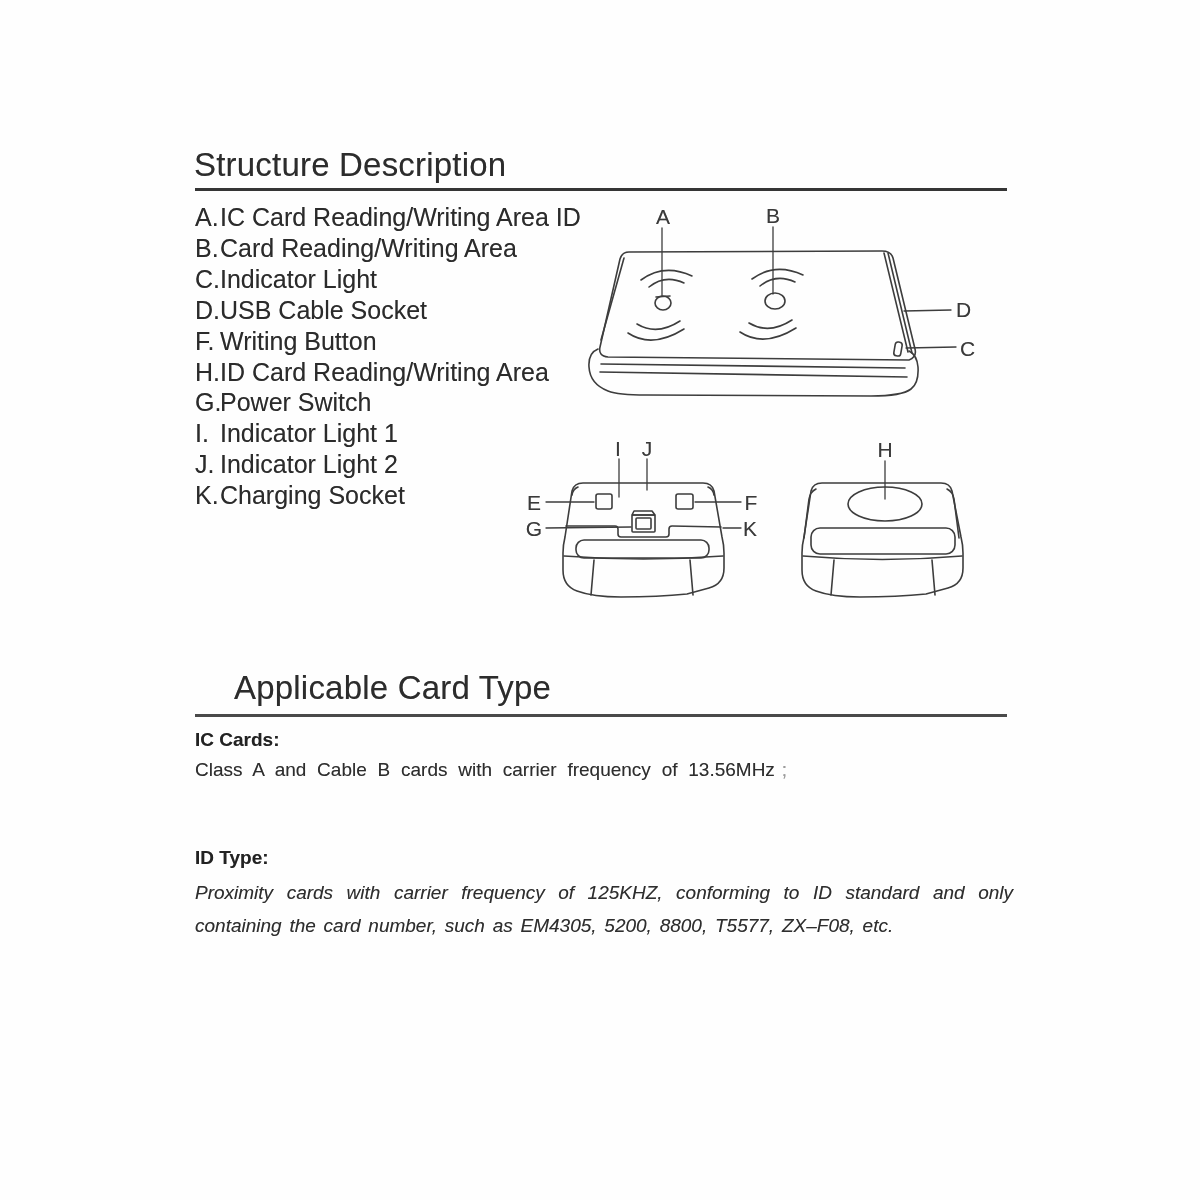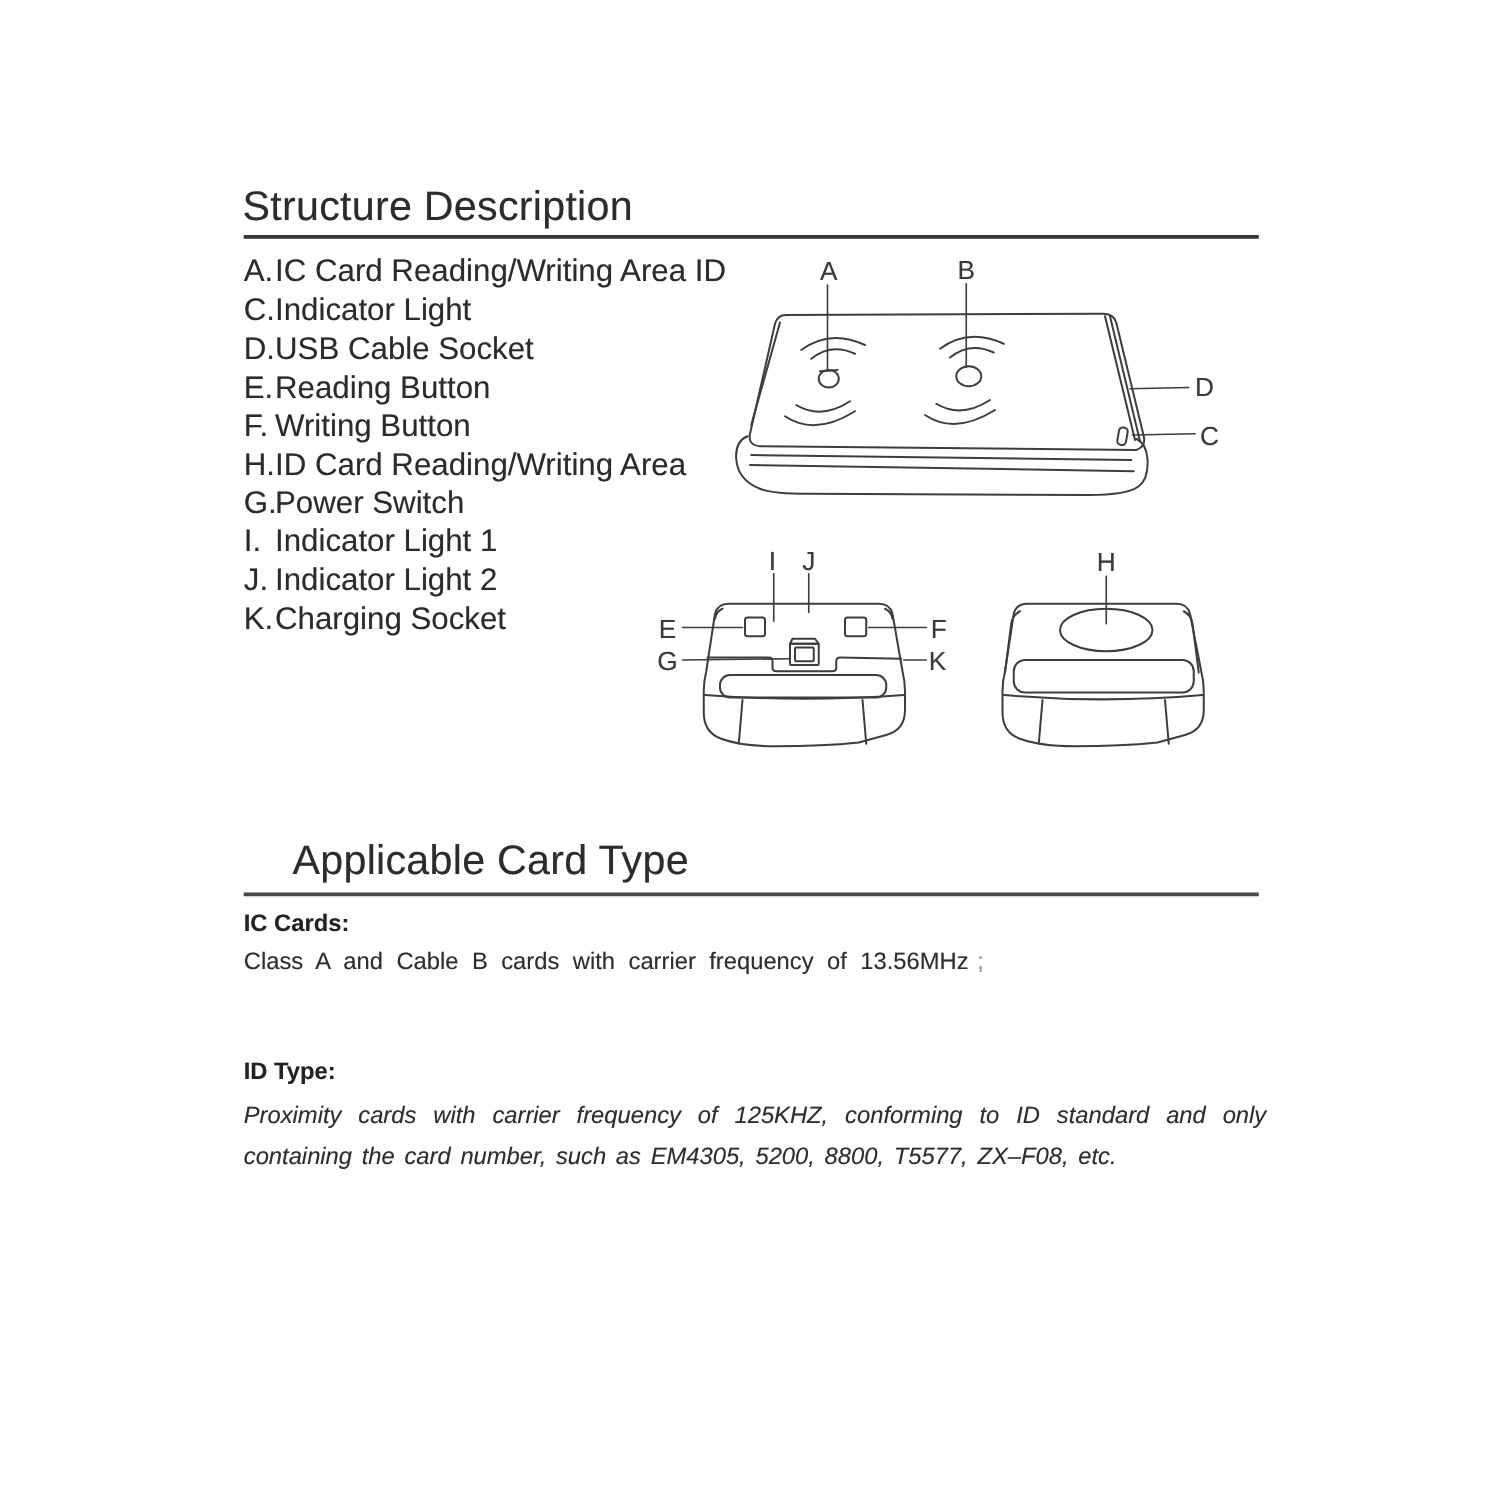--- a/index.html
+++ b/index.html
@@ -43,23 +43,23 @@
 <body>
 
 <div class="page scan">
 
   <section>
     <h1 class="sec-title" style="left:194px; top:145px;">Structure Description</h1>
     <div class="rule rule1"></div>
 
     <div class="parts-list">
       <div class="parts-row"><span class="letter">A.</span><span>IC Card Reading/Writing Area ID</span></div>
+      <div class="parts-row"><span class="letter">B.</span><span>Card Reading/Writing Area</span></div>
       <div class="parts-row"><span class="letter">C.</span><span>Indicator Light</span></div>
       <div class="parts-row"><span class="letter">D.</span><span>USB Cable Socket</span></div>
-      <div class="parts-row"><span class="letter">E.</span><span>Reading Button</span></div>
       <div class="parts-row"><span class="letter">F.</span><span>Writing Button</span></div>
       <div class="parts-row"><span class="letter">H.</span><span>ID Card Reading/Writing Area</span></div>
       <div class="parts-row"><span class="letter">G.</span><span>Power Switch</span></div>
       <div class="parts-row"><span class="letter">I.</span><span>Indicator Light 1</span></div>
       <div class="parts-row"><span class="letter">J.</span><span>Indicator Light 2</span></div>
       <div class="parts-row"><span class="letter">K.</span><span>Charging Socket</span></div>
     </div>
 
     <svg class="diagram" viewBox="500 195 520 420">
 

